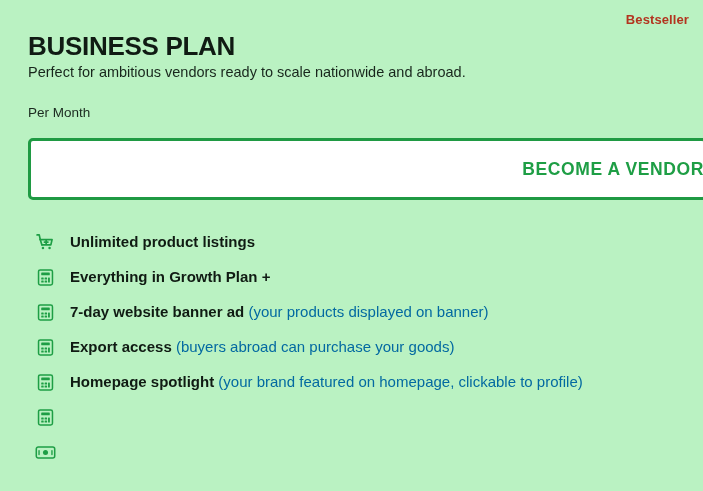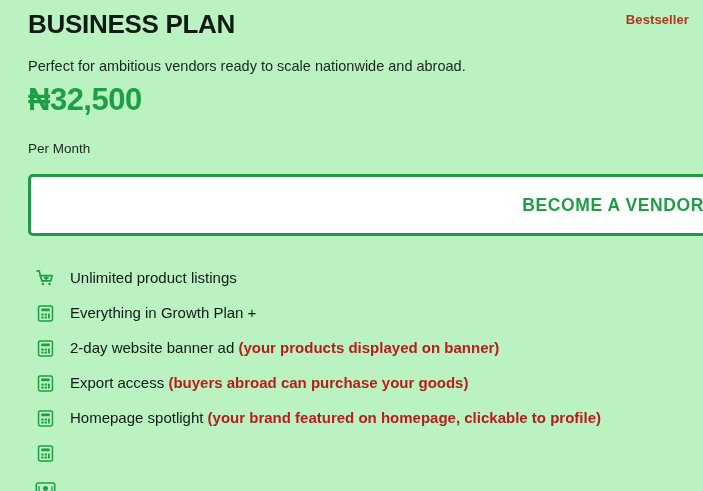--- a/index.html
+++ b/index.html
@@ -32,28 +32,29 @@
     font-weight: bold;
     color: #b3341f;
     letter-spacing: 0.1px;
   }
 
   .plan-title {
     font-size: 26px;
     font-weight: bold;
     letter-spacing: -0.3px;
     color: #101b13;
+    margin-top: 22px;
     line-height: 1.1;
   }
 
   .plan-subtitle {
     font-size: 14.5px;
     font-weight: normal;
     color: #18261c;
-    margin-top: 18px;
+    margin-top: 2px;
     line-height: 1.25;
   }
 
   .price {
     font-size: 31px;
     font-weight: bold;
     color: #1e9e45;
     letter-spacing: -0.5px;
     margin-top: 8px;
     line-height: 1.1;
@@ -108,39 +109,38 @@
 
   .feature-icon svg { display: block; }
 
   .feature-text {
     font-size: 15px;
     line-height: 1.2;
     color: #101b13;
     white-space: nowrap;
   }
 
-  .feature-text .label-bold { font-weight: normal; }
-  .feature-text .label-regular { font-weight: normal; }
+  .feature-text .label-bold { font-weight: bold; }
+  .feature-text .label-regular { font-weight: bold; }
   .feature-text .detail {
-    font-weight: bold;
-    color: #b91c1c;
+    font-weight: normal;
+    color: #0369a1;
   }
 </style>
 </head>
 <body>
 
 <div class="card">
 
   <div class="bestseller-badge">Bestseller</div>
 
   <div class="plan-title">BUSINESS PLAN</div>
 
   <div class="plan-subtitle">Perfect for ambitious vendors ready to scale nationwide and abroad.</div>
 
-  <div class="price">₦32,500</div>
 
   <div class="price-period">Per Month</div>
 
   <button class="cta-button">BECOME A VENDOR</button>
 
   <ul class="features">
       <li class="feature-row">
         <span class="feature-icon">
           <svg width="20" height="20" viewBox="0 0 24 24" fill="none" stroke="currentColor" stroke-width="2" stroke-linecap="round" stroke-linejoin="round">
             <path d="M2.5 3.5h2.6l1.2 5.6"></path>
@@ -172,21 +172,21 @@
           <svg width="19" height="19" viewBox="0 0 24 24" fill="none" stroke="currentColor" stroke-width="1.9" stroke-linecap="round" stroke-linejoin="round">
             <rect x="3.2" y="2.4" width="17.6" height="19.2" rx="2.2"></rect>
             <rect x="6.6" y="5.6" width="10.8" height="3.6" rx="0.8" fill="currentColor" stroke="none"></rect>
             <rect x="6.6" y="12.0" width="3.1" height="2.6" rx="0.5" fill="currentColor" stroke="none"></rect>
             <rect x="10.9" y="12.0" width="3.1" height="2.6" rx="0.5" fill="currentColor" stroke="none"></rect>
             <rect x="15.2" y="12.0" width="2.3" height="6.4" rx="0.5" fill="currentColor" stroke="none"></rect>
             <rect x="6.6" y="15.8" width="3.1" height="2.6" rx="0.5" fill="currentColor" stroke="none"></rect>
             <rect x="10.9" y="15.8" width="3.1" height="2.6" rx="0.5" fill="currentColor" stroke="none"></rect>
           </svg>
         </span>
-        <span class="feature-text"><span class="label-bold">2-day website banner ad</span><span class="detail"> (your products displayed on banner)</span></span>
+        <span class="feature-text"><span class="label-bold">7-day website banner ad</span><span class="detail"> (your products displayed on banner)</span></span>
       </li>
       <li class="feature-row">
         <span class="feature-icon">
           <svg width="19" height="19" viewBox="0 0 24 24" fill="none" stroke="currentColor" stroke-width="1.9" stroke-linecap="round" stroke-linejoin="round">
             <rect x="3.2" y="2.4" width="17.6" height="19.2" rx="2.2"></rect>
             <rect x="6.6" y="5.6" width="10.8" height="3.6" rx="0.8" fill="currentColor" stroke="none"></rect>
             <rect x="6.6" y="12.0" width="3.1" height="2.6" rx="0.5" fill="currentColor" stroke="none"></rect>
             <rect x="10.9" y="12.0" width="3.1" height="2.6" rx="0.5" fill="currentColor" stroke="none"></rect>
             <rect x="15.2" y="12.0" width="2.3" height="6.4" rx="0.5" fill="currentColor" stroke="none"></rect>
             <rect x="6.6" y="15.8" width="3.1" height="2.6" rx="0.5" fill="currentColor" stroke="none"></rect>

